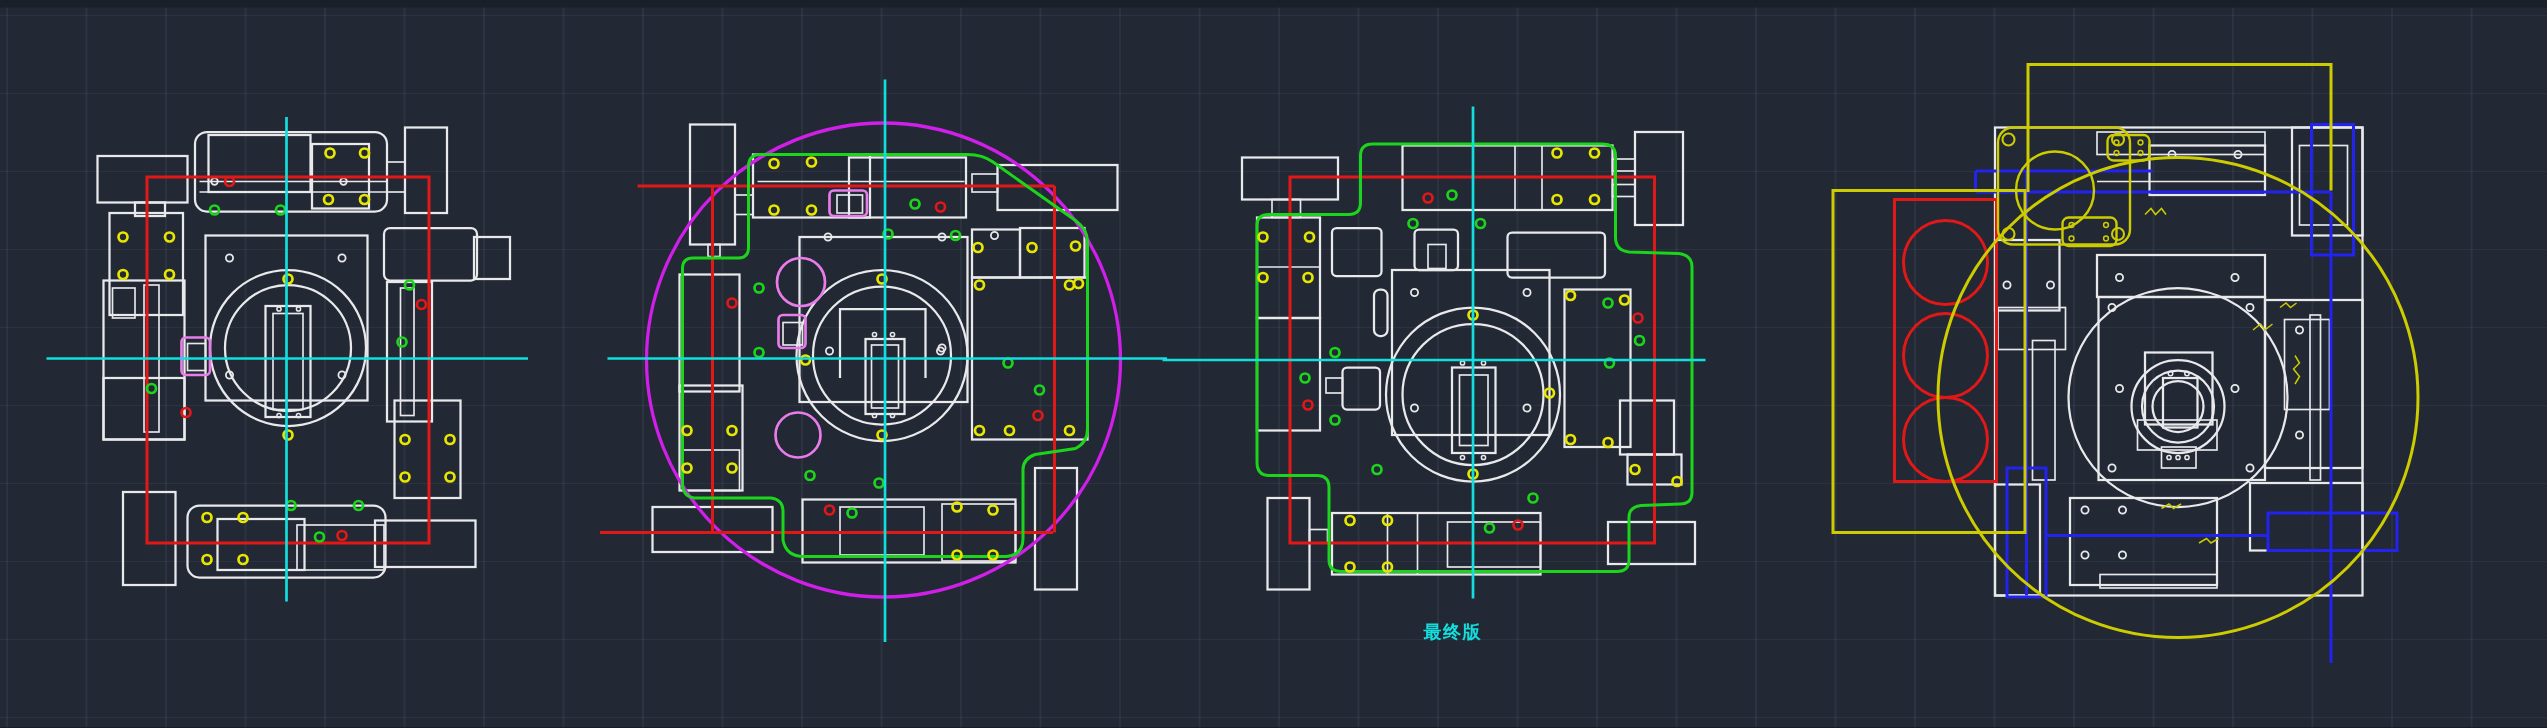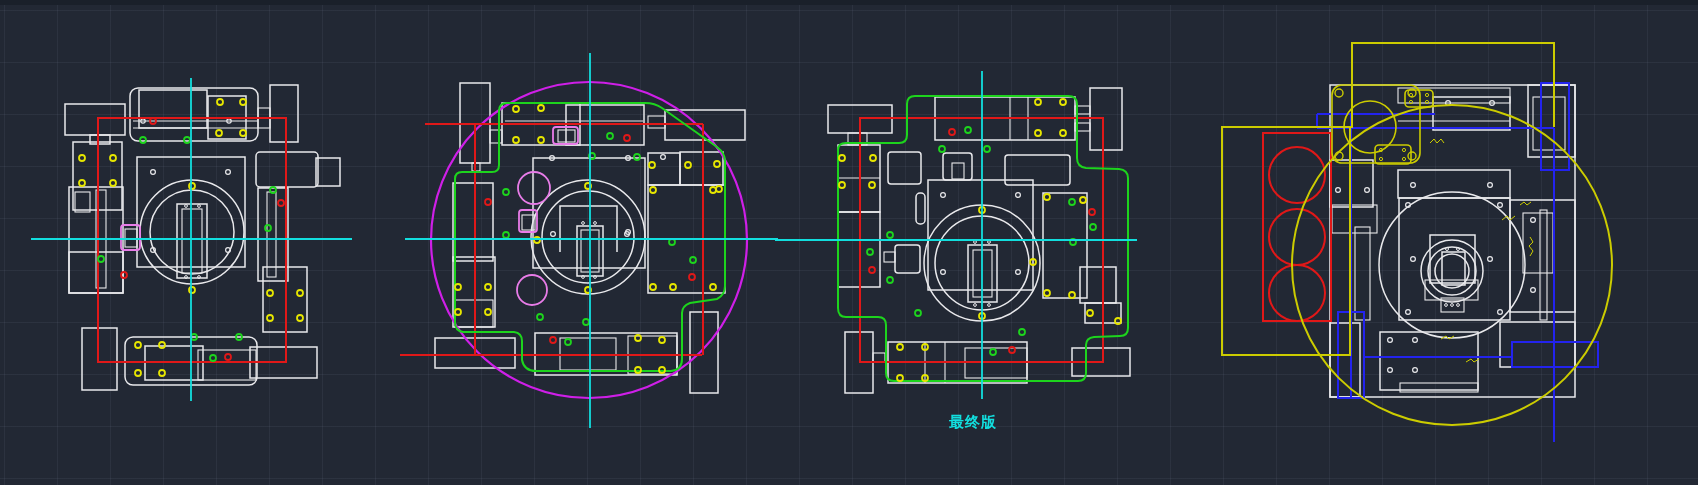--- a/index.html
+++ b/index.html
@@ -16,21 +16,21 @@
     font-family:"DejaVu Sans", sans-serif;
   }
   #topstrip{
     position:absolute;left:0;top:0;width:100%;height:5px;
     background:var(--strip,#1a202a);
   }
   #cad-svg{position:absolute;left:0;top:0;}
   .cad-label{
     position:absolute;
     left:949px;top:413px;
-    font-size:15px;font-weight:600;letter-spacing:1px;
+    font-size:12px;font-weight:600;letter-spacing:1px;
     color:var(--labelc,#12dede);
     white-space:nowrap;
     user-select:none;
   }
 </style>
 </head>
 <body>
 
 <div id="viewport">
   <div id="topstrip"></div>

